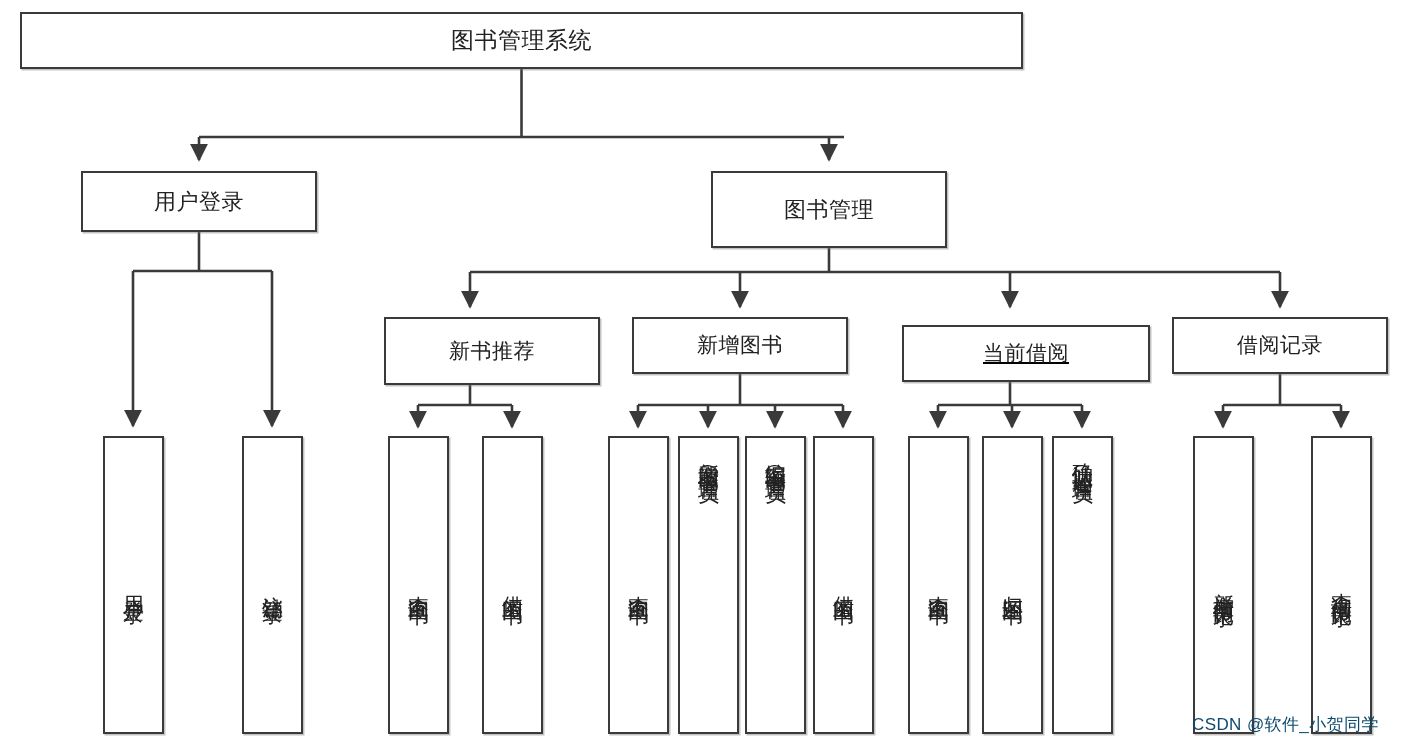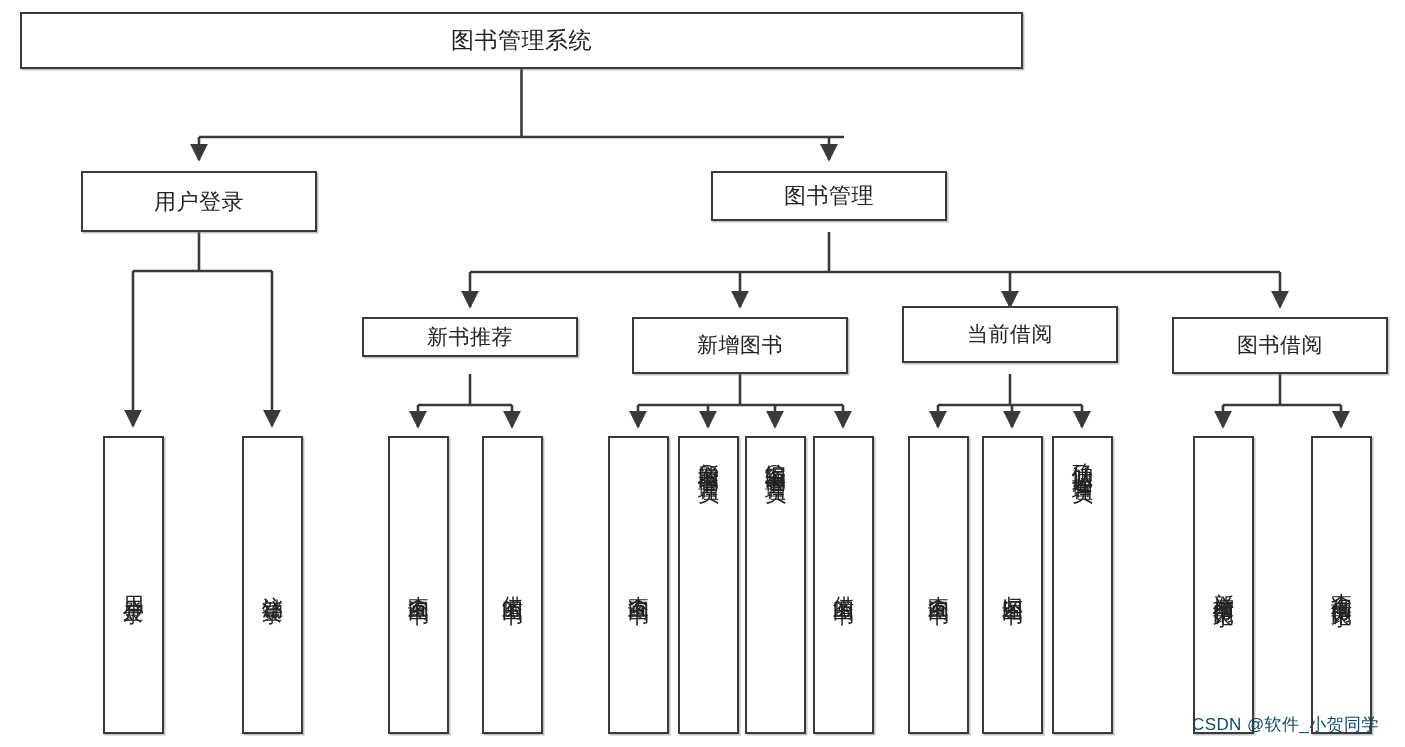--- a/index.html
+++ b/index.html
@@ -75,34 +75,34 @@
     </g>
   </svg>
 
   <div id="nodes">
       <div class="node lvl-root" style="left: 20px; top: 12px; width: 1003px; height: 57px;">
         <span class="lbl">图书管理系统</span>
       </div>
       <div class="node lvl-2" style="left: 81px; top: 171px; width: 236px; height: 61px;">
         <span class="lbl">用户登录</span>
       </div>
-      <div class="node lvl-2" style="left: 711px; top: 171px; width: 236px; height: 50px; justify-content: center;">
+      <div class="node lvl-2" style="left: 711px; top: 171px; width: 236px; height: 77px; justify-content: center;">
         <span class="lbl">图书管理</span>
       </div>
-      <div class="node lvl-3" style="left: 362px; top: 317px; width: 216px; height: 40px;">
+      <div class="node lvl-3" style="left: 384px; top: 317px; width: 216px; height: 68px;">
         <span class="lbl">新书推荐</span>
       </div>
       <div class="node lvl-3" style="left: 632px; top: 317px; width: 216px; height: 57px;">
         <span class="lbl">新增图书</span>
       </div>
-      <div class="node lvl-3" style="left: 902px; top: 306px; width: 216px; height: 57px;">
+      <div class="node lvl-3" style="left: 902px; top: 325px; width: 248px; height: 57px; text-decoration: underline;">
         <span class="lbl">当前借阅</span>
       </div>
       <div class="node lvl-3" style="left: 1172px; top: 317px; width: 216px; height: 57px;">
-        <span class="lbl">图书借阅</span>
+        <span class="lbl">借阅记录</span>
       </div>
       <div class="node lvl-leaf leaf mid" style="left: 103px; top: 436px; width: 61px; height: 298px;">
         <span class="lbl">用户登录</span>
       </div>
       <div class="node lvl-leaf leaf mid" style="left: 242px; top: 436px; width: 61px; height: 298px;">
         <span class="lbl">注销登录</span>
       </div>
       <div class="node lvl-leaf leaf mid" style="left: 388px; top: 436px; width: 61px; height: 298px;">
         <span class="lbl">查询图书</span>
       </div>

